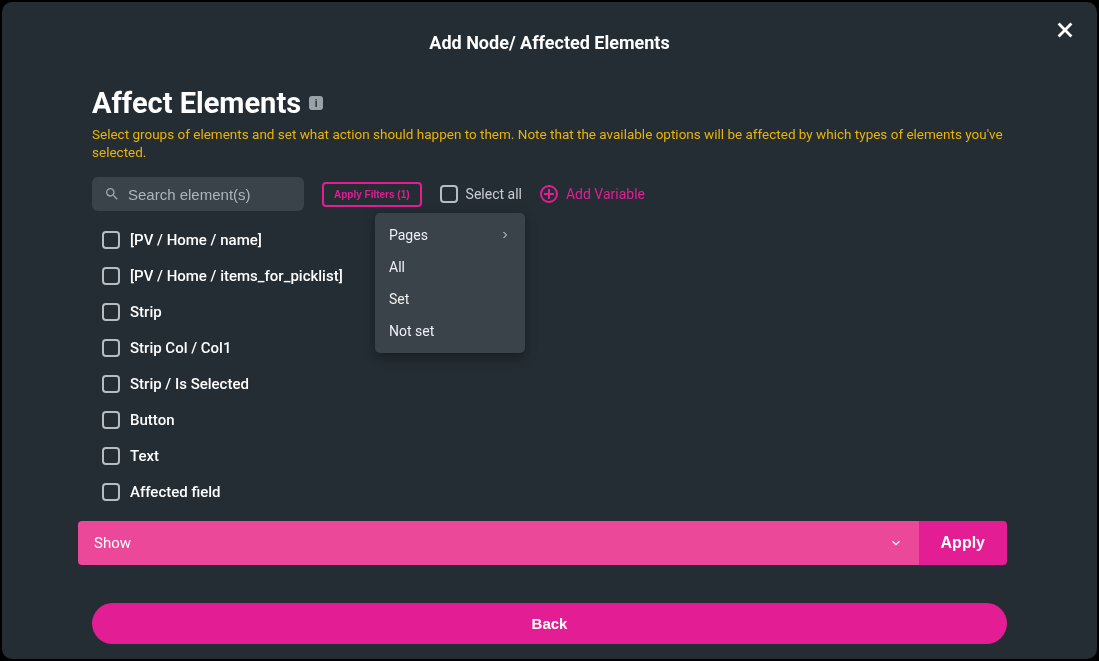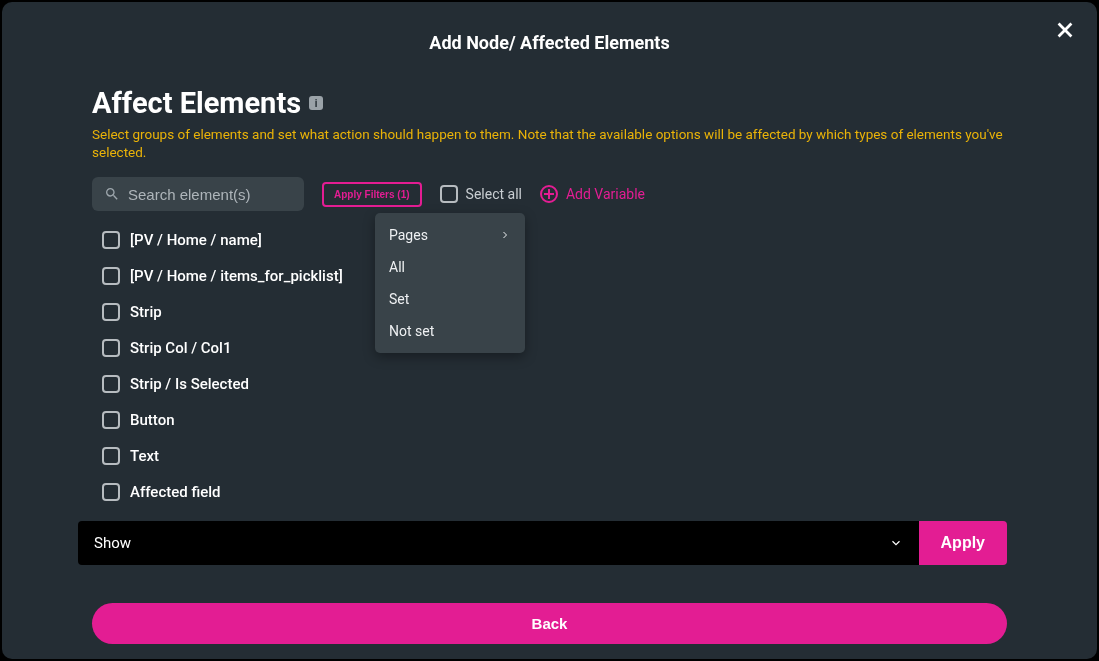--- a/index.html
+++ b/index.html
@@ -262,21 +262,21 @@
       align-items: stretch;
       margin-left: -14px;
       border-radius: 4px;
       overflow: hidden;
       width: calc(100% + 14px);
       height: 44px;
     }
 
     .action-select {
       flex: 1;
-      background: #000000;
+      background: #ec4899;
       color: #fff;
       font-size: 15px;
       padding: 0 16px;
       display: flex;
       align-items: center;
       justify-content: space-between;
       cursor: pointer;
       gap: 46px;
     }
 

